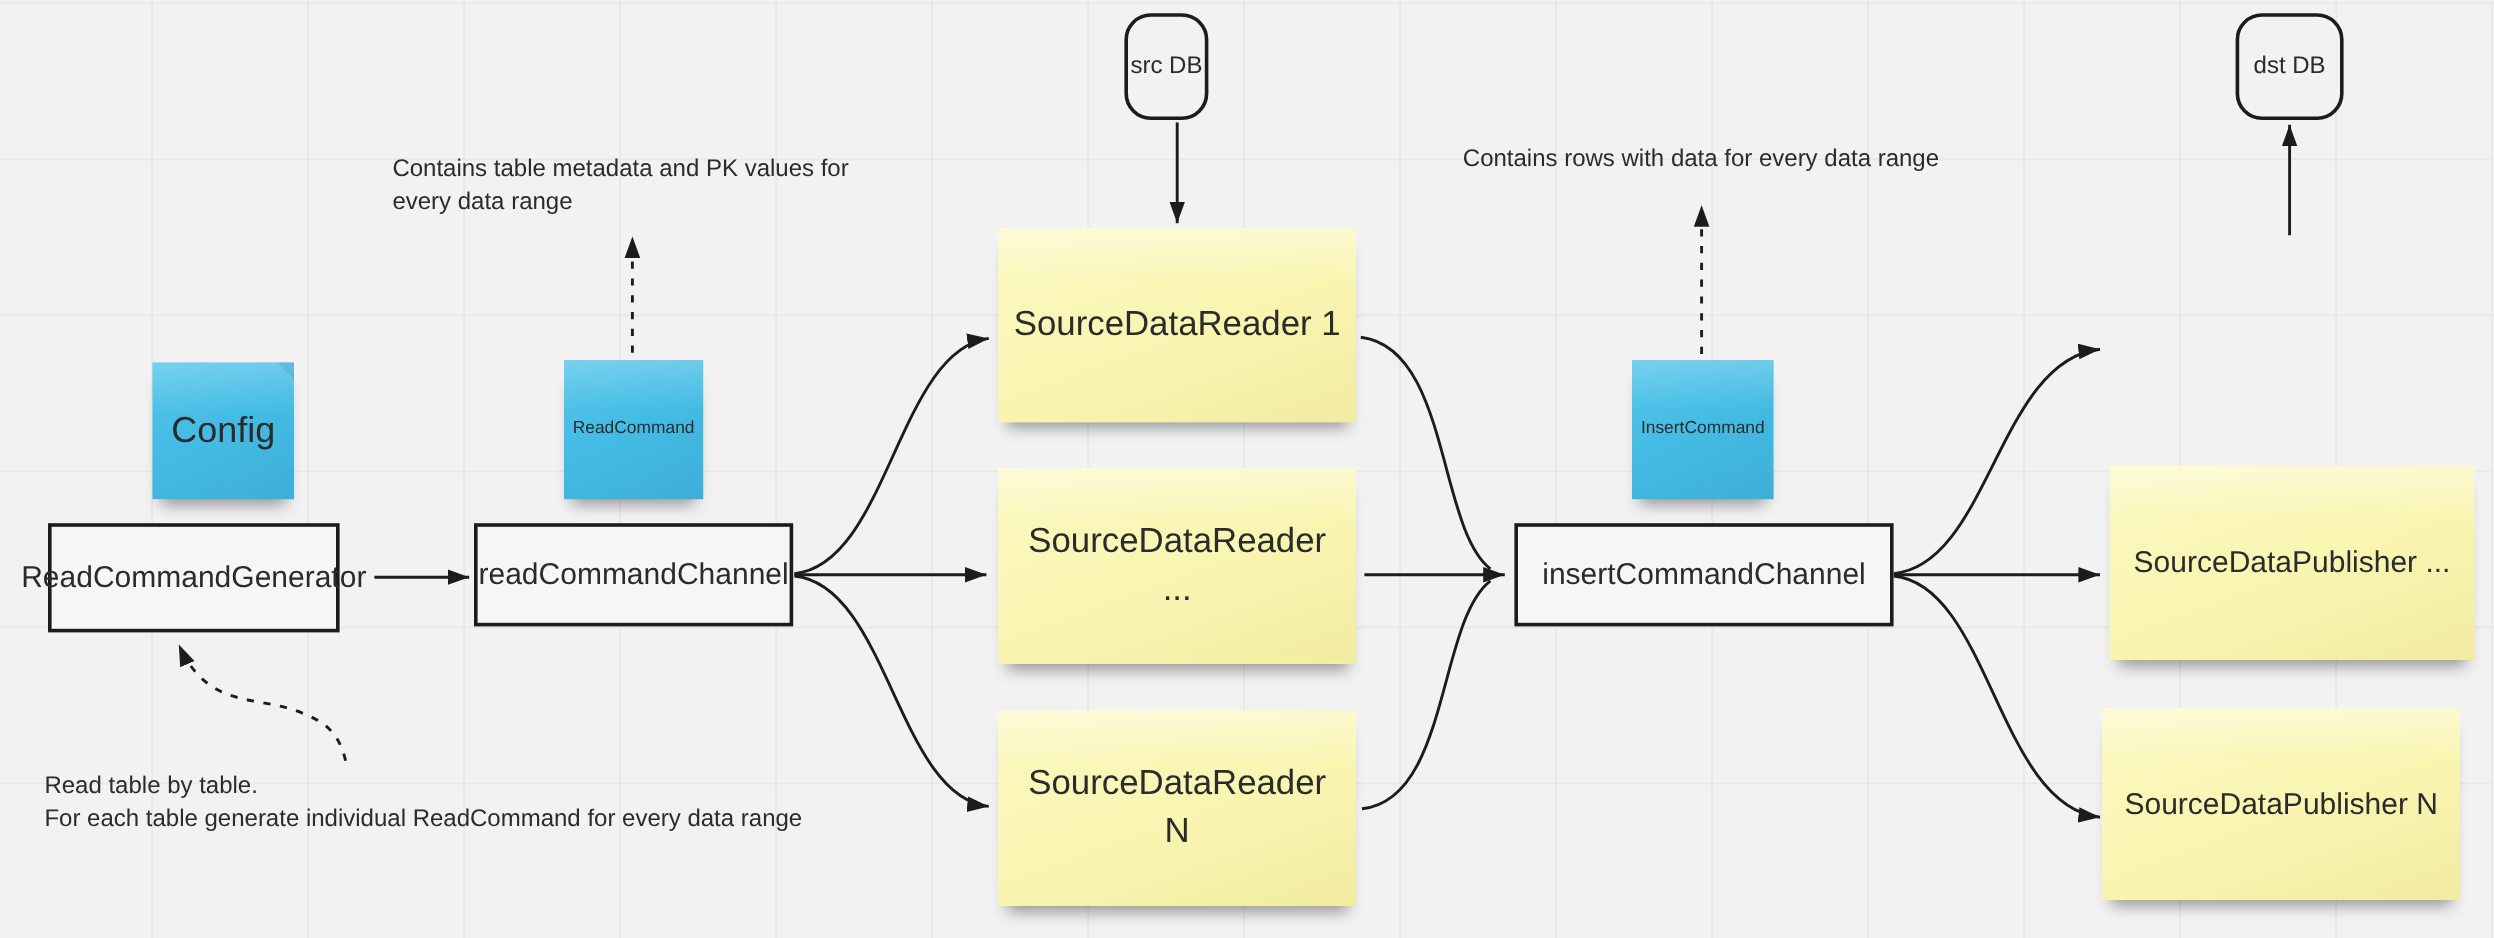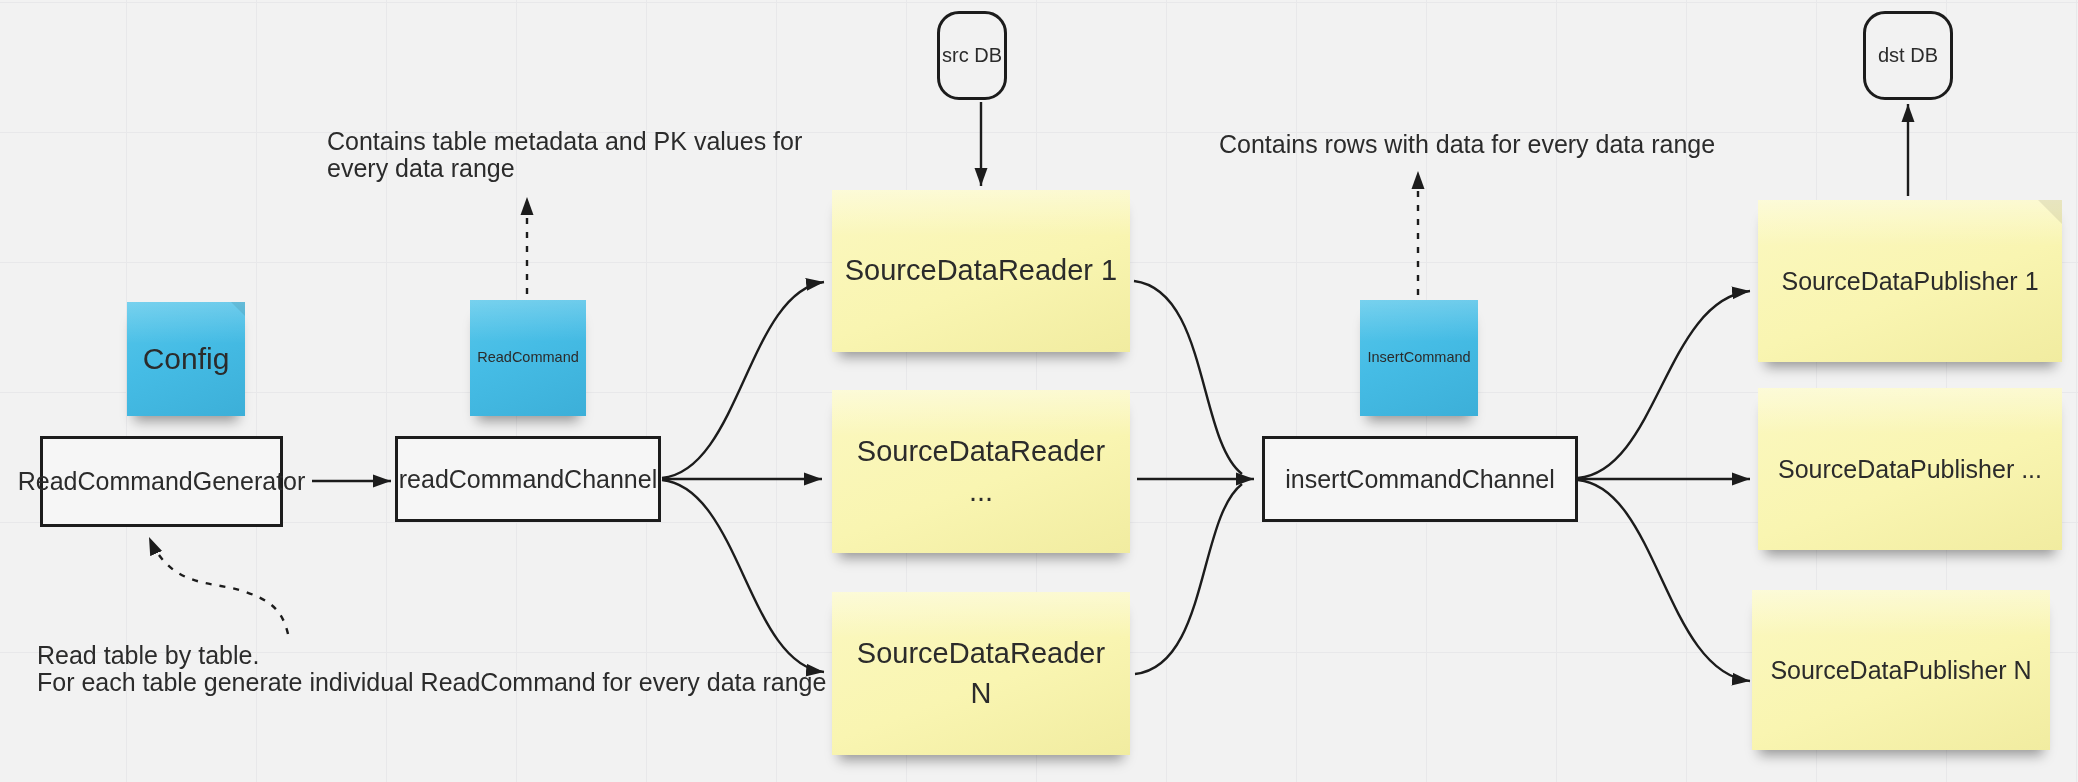--- a/index.html
+++ b/index.html
@@ -47,21 +47,21 @@
   .fold-sm::after{
     content:"";position:absolute;top:0;right:0;width:0;height:0;
     border-top:14px solid rgba(0,0,0,0.08);
     border-left:14px solid transparent;
   }
   .sticky-label{white-space:pre-line;line-height:1.36;}
   .reader-label{font-size:29px;}
   .publisher-label{font-size:25px;}
   .config-label{font-size:30px;}
   .minilabel{font-size:14.5px;}
-  .annotation{position:absolute;font-size:25px;line-height:27px;white-space:pre-line;}
+  .annotation{position:absolute;font-size:20px;line-height:27px;white-space:pre-line;}
 </style>
 </head>
 <body>
 
 <div id="canvas">
 
   <svg id="connector-layer" viewBox="0 0 2078 782" xmlns="http://www.w3.org/2000/svg">
     <defs>
       <marker id="ah" markerUnits="userSpaceOnUse" markerWidth="20" markerHeight="16" refX="18" refY="8" orient="auto">
         <polygon points="0,1.5 18,8 0,14.5" fill="#1C1C1C"></polygon>
@@ -123,33 +123,30 @@
   <div class="node sticky yellow" style="left:832px;top:390px;width:298px;height:163px;">
     <span class="sticky-label reader-label">SourceDataReader
 ...</span>
   </div>
 
   <div class="node sticky yellow" style="left:832px;top:592px;width:298px;height:163px;">
     <span class="sticky-label reader-label">SourceDataReader
 N</span>
   </div>
 
-  <div class="node sticky yellow fold" style="left:1758px;top:200px;width:304px;height:162px;">
-    <span class="sticky-label publisher-label">SourceDataPublisher 1</span>
-  </div>
 
   <div class="node sticky yellow" style="left:1758px;top:388px;width:304px;height:162px;">
     <span class="sticky-label publisher-label">SourceDataPublisher ...</span>
   </div>
 
   <div class="node sticky yellow" style="left:1752px;top:590px;width:298px;height:160px;">
     <span class="sticky-label publisher-label">SourceDataPublisher N</span>
   </div>
 
   <div class="annotation" style="left:327px;top:128px;">Contains table metadata and PK values for
 every data range</div>
 
-  <div class="annotation" style="left:1219px;top:131px;">Contains rows with data for every data range</div>
+  <div class="annotation" style="left:1219px;top:119px;">Contains rows with data for every data range</div>
 
   <div class="annotation" style="left:37px;top:642px;">Read table by table.
 For each table generate individual ReadCommand for every data range</div>
 
 </div>
 
 </body></html>

